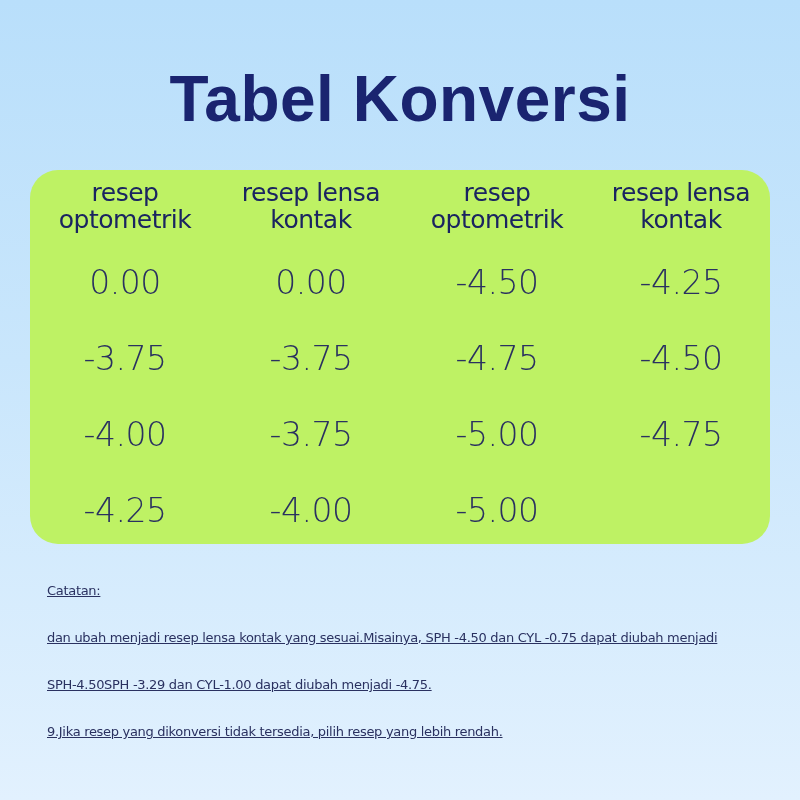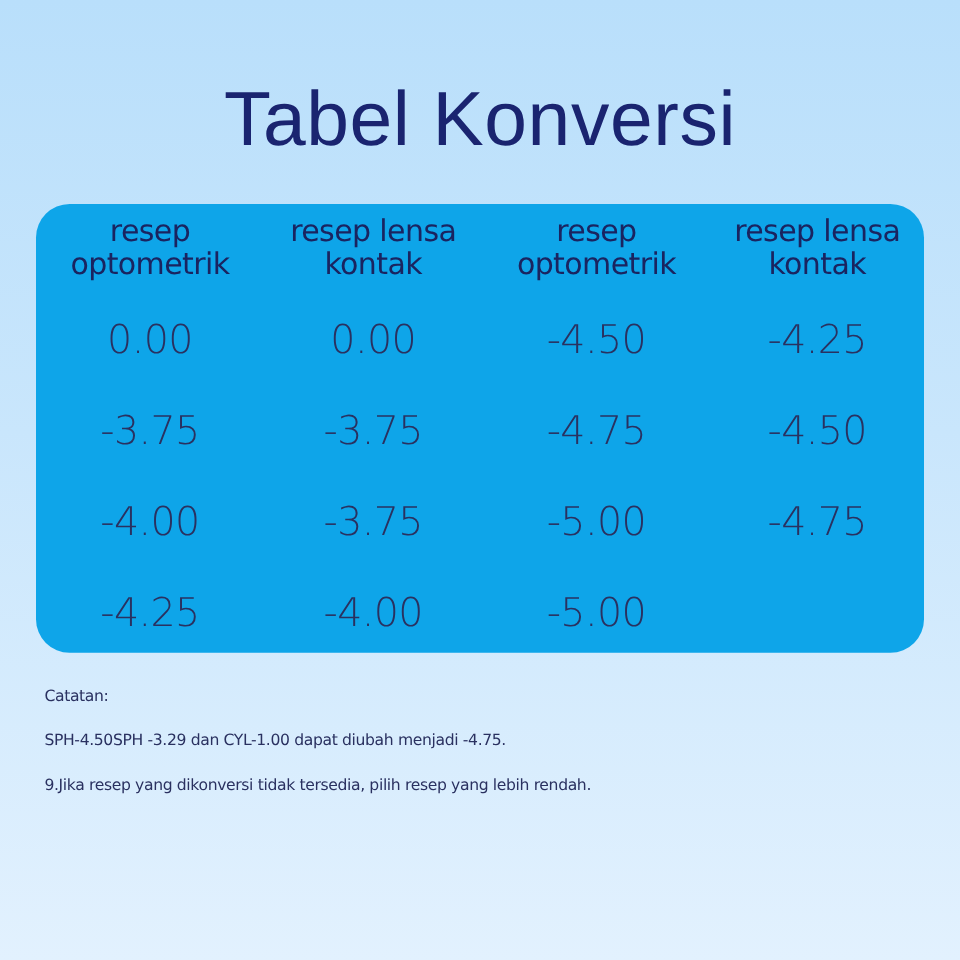--- a/index.html
+++ b/index.html
@@ -5,27 +5,27 @@
     html, body { margin: 0; padding: 0; }
     body {
       width: 800px; height: 800px; overflow: hidden;
       background: linear-gradient(180deg, #b9dffb 0%, #c9e6fc 45%, #e2f1fe 100%);
       font-family: "Liberation Sans", sans-serif;
       position: relative;
     }
     .title {
       position: absolute; left: 0; top: 62px; width: 800px;
       text-align: center;
-      font-size: 64px; font-weight: normal; color: #1a2470;
+      font-size: 64px; font-weight: bold; color: #1a2470;
       letter-spacing: 0.5px;
       font-family: "Liberation Sans", sans-serif;
     }
     .card {
       position: absolute; left: 30px; top: 170px; width: 740px; height: 374px;
-      background: #0ea5e9; border-radius: 28px;
+      background: #bef264; border-radius: 28px;
     }
     .grid {
       position: absolute; left: 0; top: 0; width: 740px;
       display: grid; grid-template-columns: 190px 182px 190px 178px;
     }
     .hdr {
       text-align: center; color: #1a2460;
       font-size: 25px; line-height: 27px;
       padding-top: 9px; height: 66px;
       font-family: "DejaVu Sans", sans-serif;
@@ -37,21 +37,21 @@
       height: 76px; line-height: 76px;
       font-family: "DejaVu Sans", sans-serif;
       letter-spacing: -0.5px;
     }
     .notes {
       position: absolute; left: 33px; top: 567px; width: 760px;
       color: #2a3160; font-size: 13px;
       font-family: "DejaVu Sans", sans-serif;
       letter-spacing: -0.3px;
     }
-    .notes p { margin: 4px; height: 33px; line-height: 20px; white-space: nowrap; }
+    .notes p { margin: 14px; height: 33px; line-height: 20px; white-space: nowrap; text-decoration: underline; }
   </style>
 </head>
 <body>
 
 <div class="title">Tabel Konversi</div>
 
 <div class="card">
   <div class="grid">
     <div class="hdr">
         <div>resep</div>
@@ -86,15 +86,16 @@
     <div class="cell">-4.75</div>
 
     <div class="cell">-4.25</div>
     <div class="cell">-4.00</div>
     <div class="cell">-5.00</div>
   </div>
 </div>
 
 <div class="notes">
   <p>Catatan:</p>
+  <p>dan ubah menjadi resep lensa kontak yang sesuai.Misainya, SPH -4.50 dan CYL -0.75 dapat diubah menjadi</p>
   <p>SPH-4.50SPH -3.29 dan CYL-1.00 dapat diubah menjadi -4.75.</p>
   <p>9.Jika resep yang dikonversi tidak tersedia, pilih resep yang lebih rendah.</p>
 </div>
 
 </body></html>

